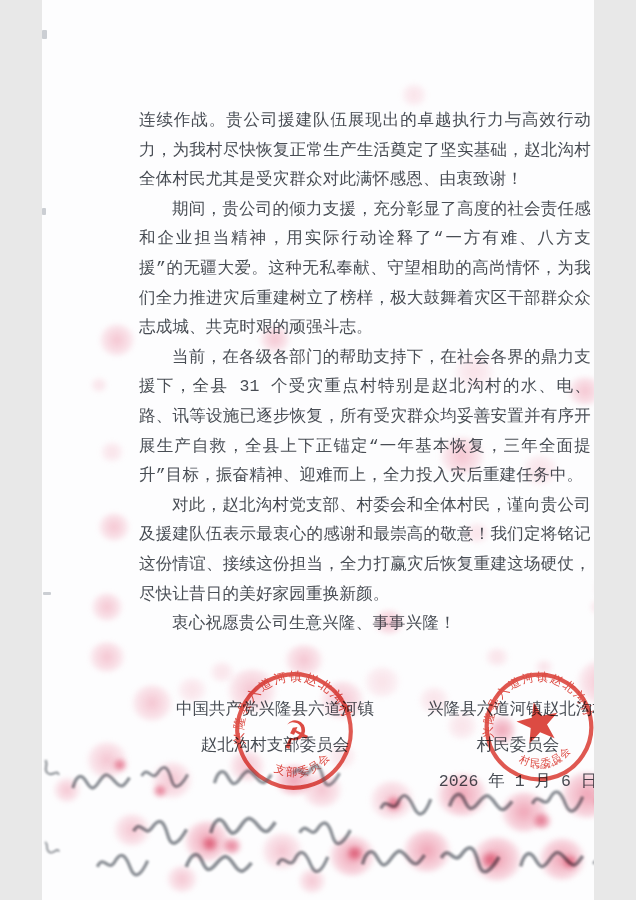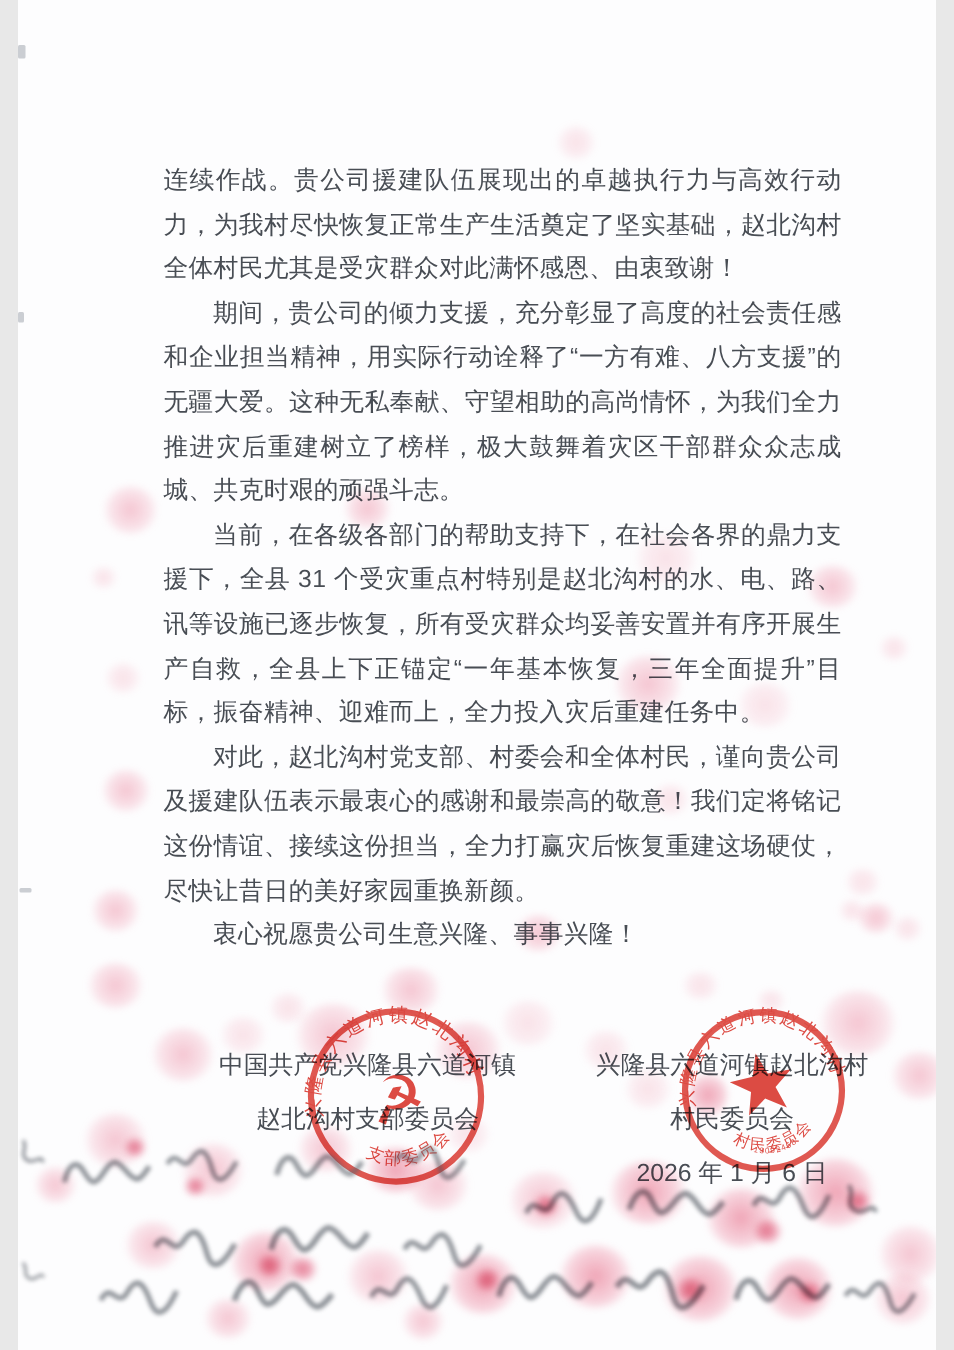--- a/index.html
+++ b/index.html
@@ -1,19 +1,19 @@
 <!DOCTYPE html>
 <html><head>
 <meta charset="utf-8">
 <style>
   html,body{margin:0;padding:0;background:#e8e8e8;}
   .page{
-    position:relative;width:612px;height:900px;margin:0 auto;
+    position:relative;width:552px;height:900px;margin:0 auto;
     background:#fdfdfe;overflow:hidden;
-    font-family:Liberation Sans, sans-serif;
+    font-family:Liberation Mono, monospace;
   }
   
   .content{
     position:absolute;left:97px;top:106px;width:452px;
     font-size:16.5px;line-height:29.6px;color:#484d54;
     text-align:justify;letter-spacing:0.2px;
   }
   .content p{margin:0;}
   .content p.indent{text-indent:2em;}
   

